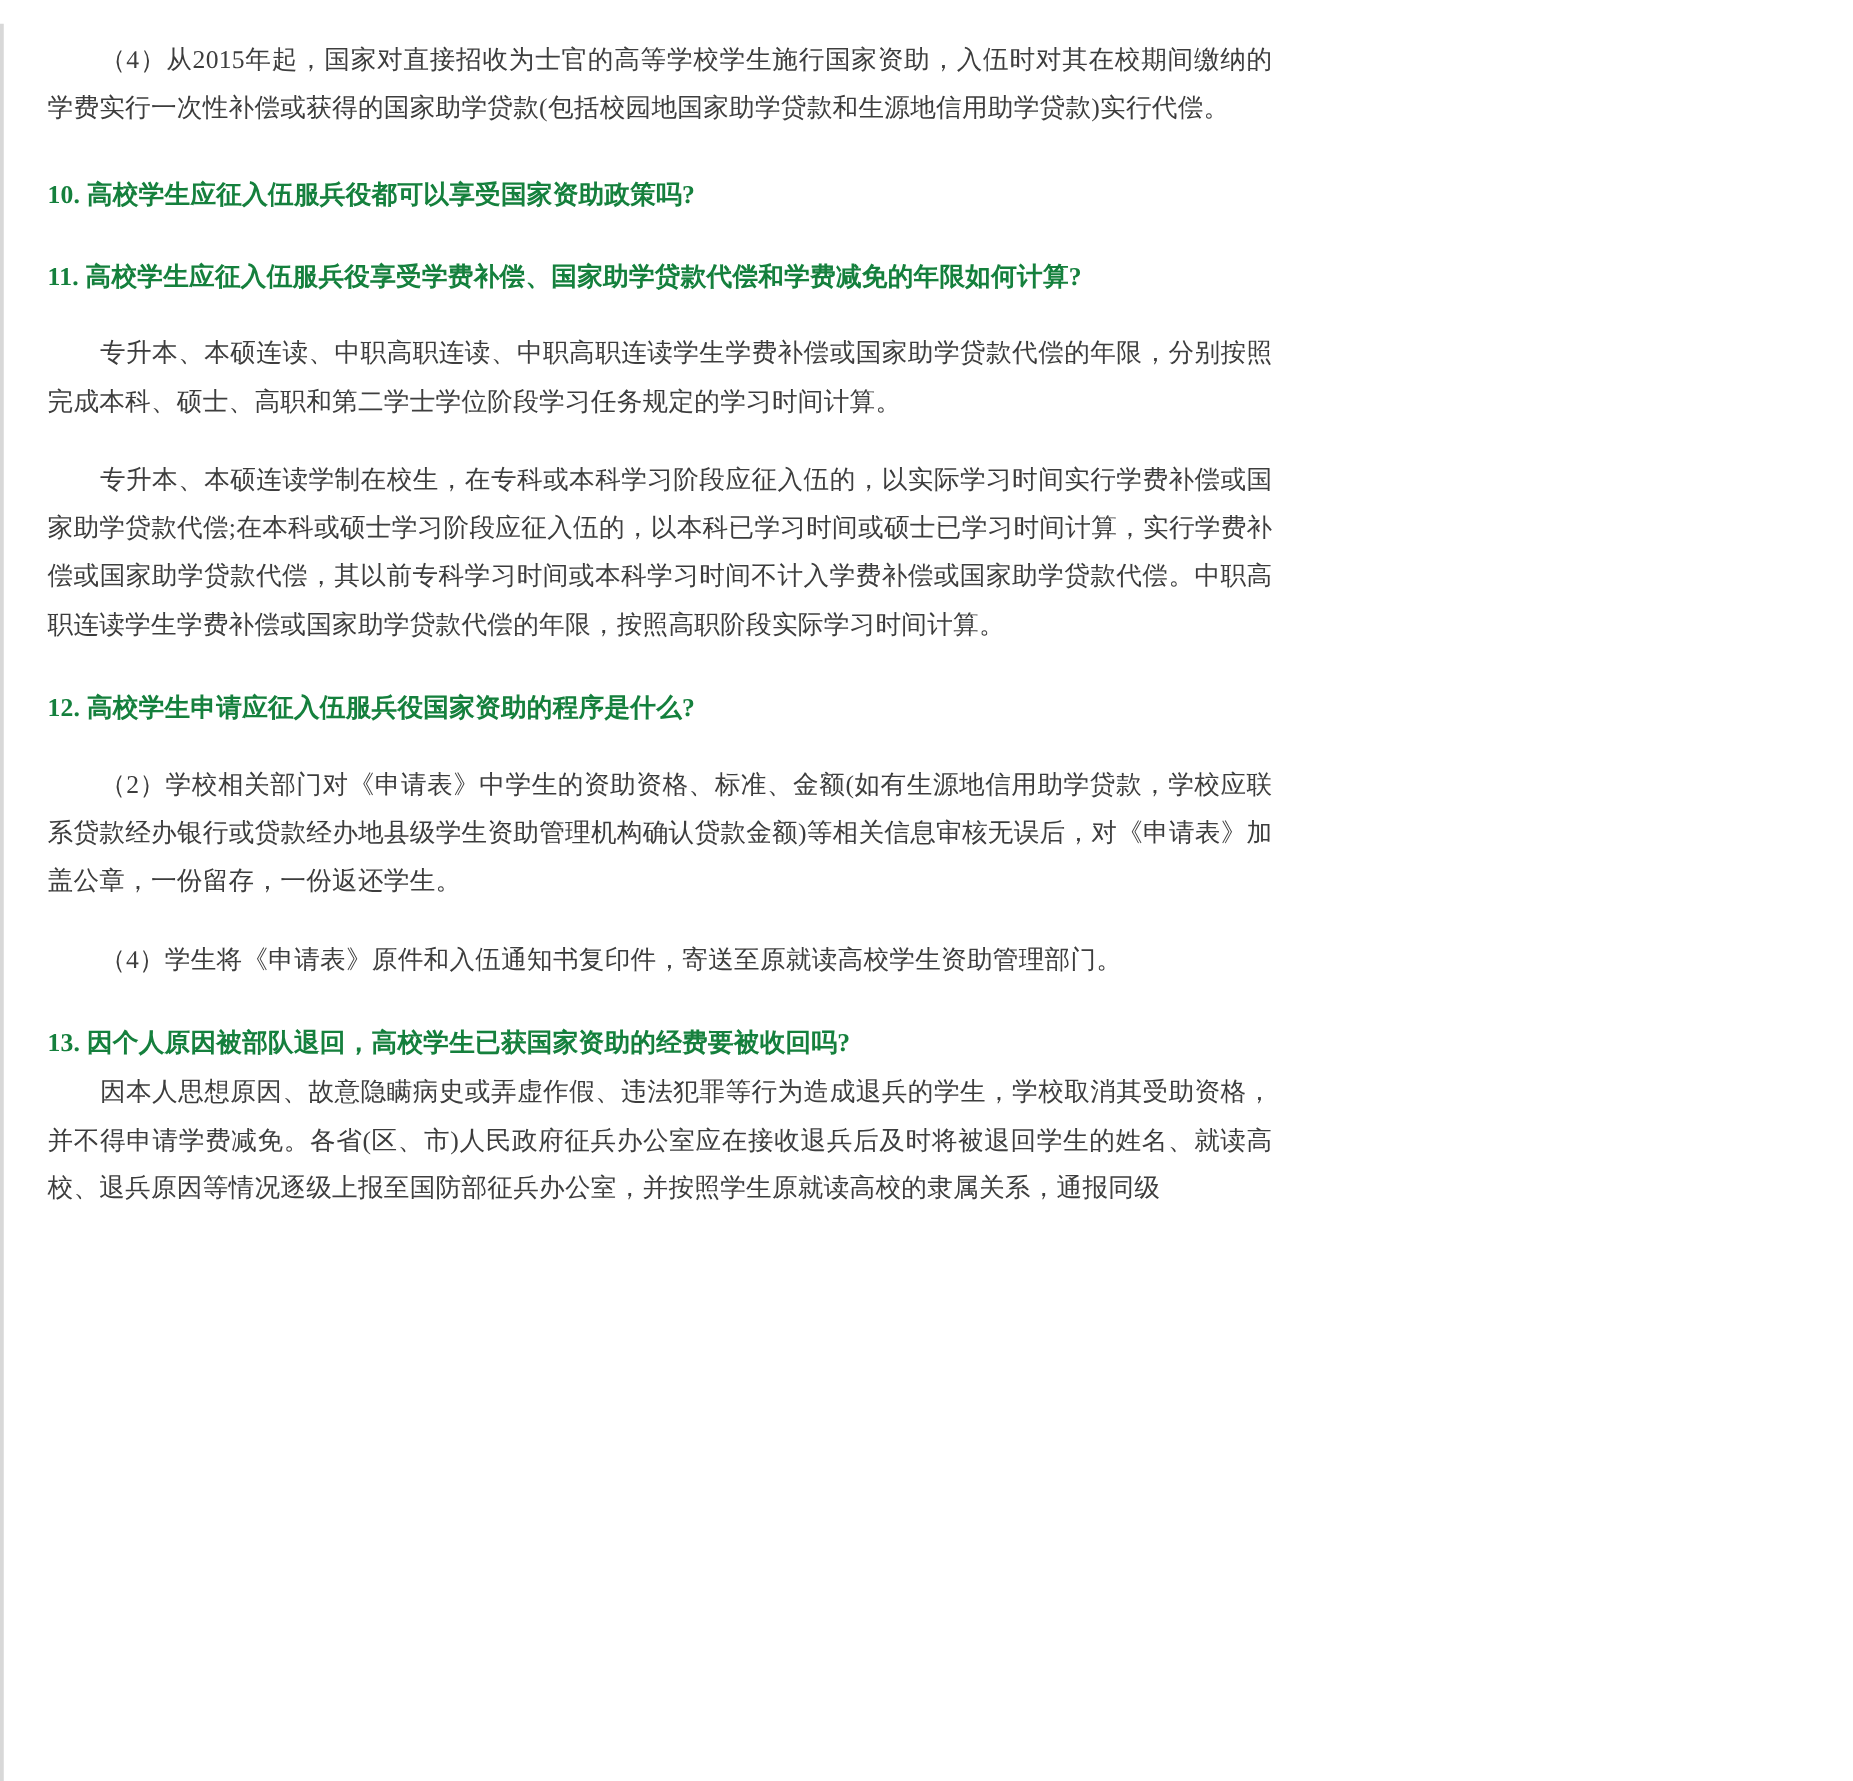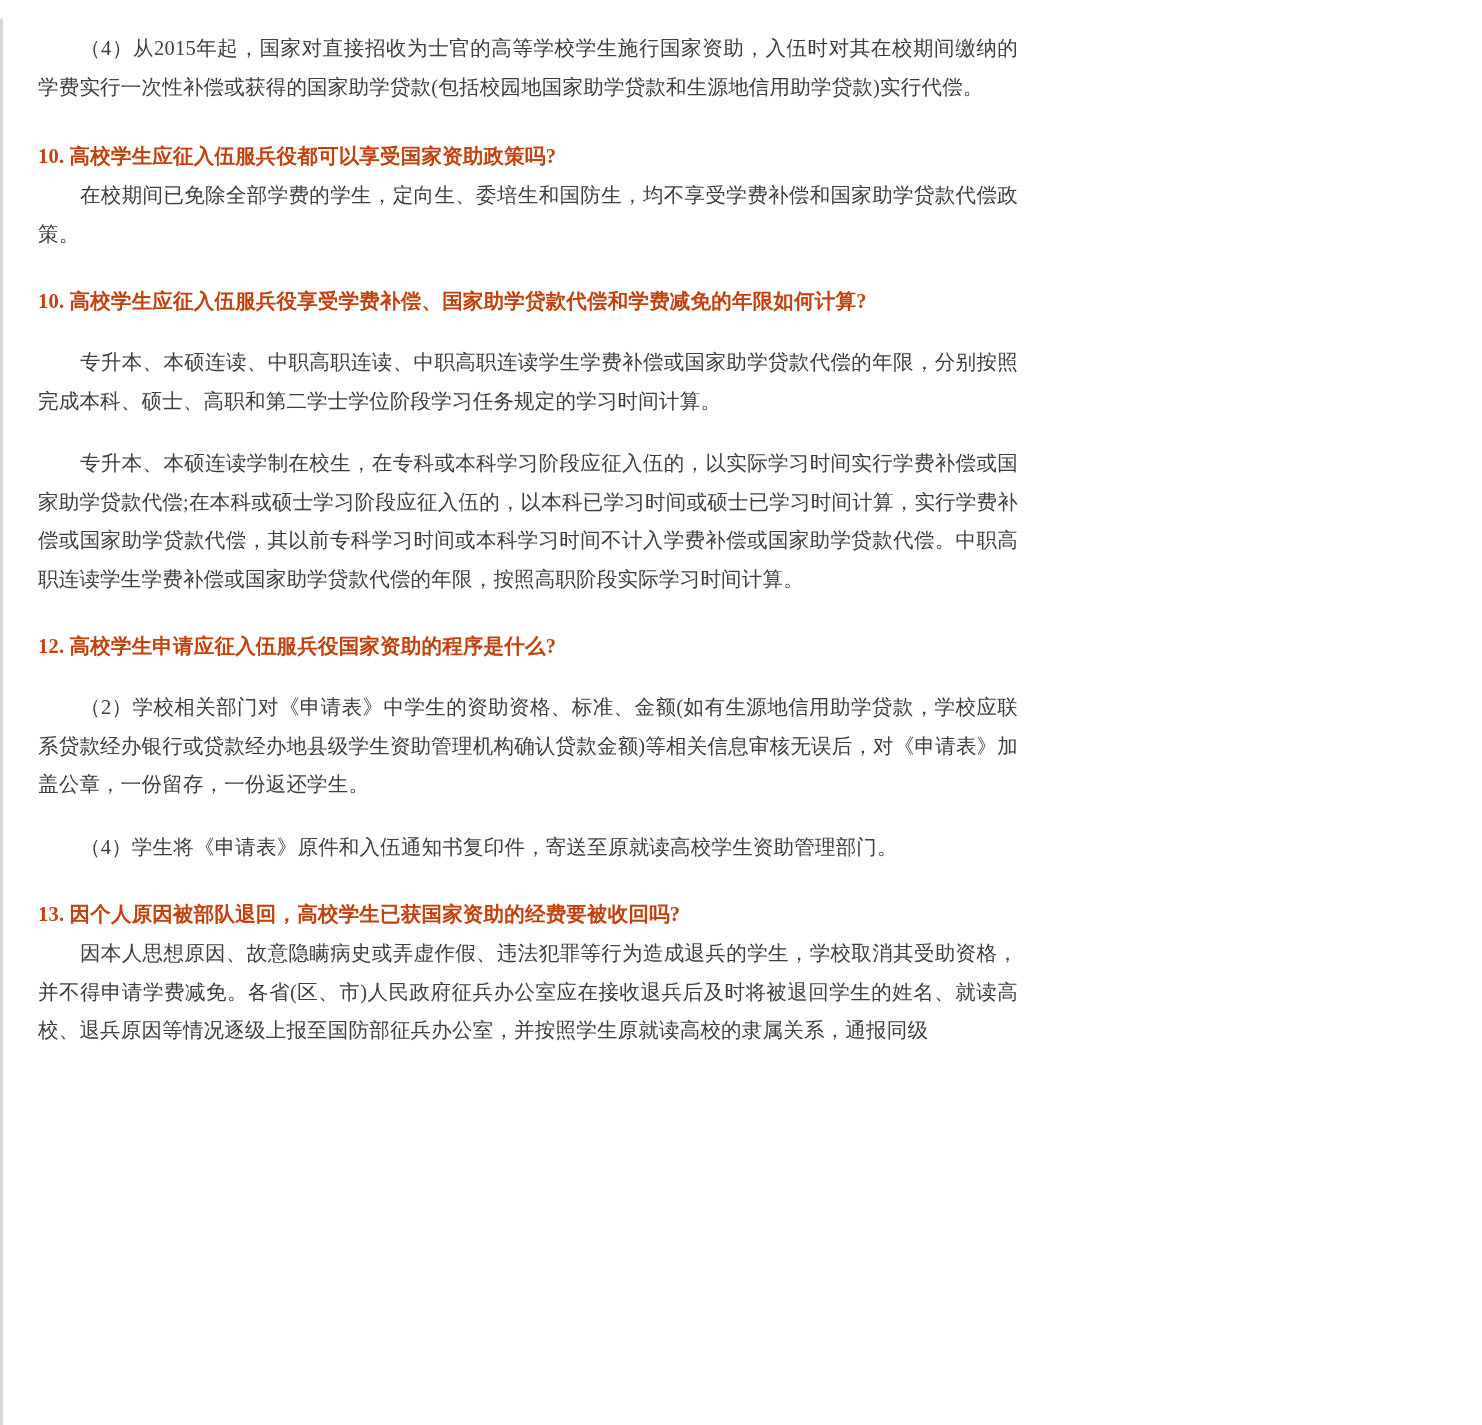--- a/index.html
+++ b/index.html
@@ -49,40 +49,39 @@
     text-indent: 42px;
   }
   p.block-gap {
     margin-top: 24px;
   }
   h3.qheading {
     margin: 30px 0 2px 0;
     font-size: 20.5px;
     line-height: 36px;
     font-weight: bold;
-    color: #c2410c;
+    color: #15803d;
     letter-spacing: 0.2px;
   }
   h3.qheading.first {
     margin-top: 32px;
   }
 </style>
 </head>
 <body>
 
 <div class="page">
   <div class="left-rule"></div>
   <div class="content">
 
     <p class="indent">（4）从2015年起，国家对直接招收为士官的高等学校学生施行国家资助，入伍时对其在校期间缴纳的学费实行一次性补偿或获得的国家助学贷款(包括校园地国家助学贷款和生源地信用助学贷款)实行代偿。</p>
 
     <h3 class="qheading first">10. 高校学生应征入伍服兵役都可以享受国家资助政策吗?</h3>
-    <p class="indent">在校期间已免除全部学费的学生，定向生、委培生和国防生，均不享受学费补偿和国家助学贷款代偿政策。</p>
 
-    <h3 class="qheading">10. 高校学生应征入伍服兵役享受学费补偿、国家助学贷款代偿和学费减免的年限如何计算?</h3>
+    <h3 class="qheading">11. 高校学生应征入伍服兵役享受学费补偿、国家助学贷款代偿和学费减免的年限如何计算?</h3>
     <p class="indent block-gap">专升本、本硕连读、中职高职连读、中职高职连读学生学费补偿或国家助学贷款代偿的年限，分别按照完成本科、硕士、高职和第二学士学位阶段学习任务规定的学习时间计算。</p>
     <p class="indent block-gap">专升本、本硕连读学制在校生，在专科或本科学习阶段应征入伍的，以实际学习时间实行学费补偿或国家助学贷款代偿;在本科或硕士学习阶段应征入伍的，以本科已学习时间或硕士已学习时间计算，实行学费补偿或国家助学贷款代偿，其以前专科学习时间或本科学习时间不计入学费补偿或国家助学贷款代偿。中职高职连读学生学费补偿或国家助学贷款代偿的年限，按照高职阶段实际学习时间计算。</p>
 
     <h3 class="qheading">12. 高校学生申请应征入伍服兵役国家资助的程序是什么?</h3>
     <p class="indent block-gap">（2）学校相关部门对《申请表》中学生的资助资格、标准、金额(如有生源地信用助学贷款，学校应联系贷款经办银行或贷款经办地县级学生资助管理机构确认贷款金额)等相关信息审核无误后，对《申请表》加盖公章，一份留存，一份返还学生。</p>
     <p class="indent block-gap">（4）学生将《申请表》原件和入伍通知书复印件，寄送至原就读高校学生资助管理部门。</p>
 
     <h3 class="qheading">13. 因个人原因被部队退回，高校学生已获国家资助的经费要被收回吗?</h3>
     <p class="indent">因本人思想原因、故意隐瞒病史或弄虚作假、违法犯罪等行为造成退兵的学生，学校取消其受助资格，并不得申请学费减免。各省(区、市)人民政府征兵办公室应在接收退兵后及时将被退回学生的姓名、就读高校、退兵原因等情况逐级上报至国防部征兵办公室，并按照学生原就读高校的隶属关系，通报同级</p>
 

